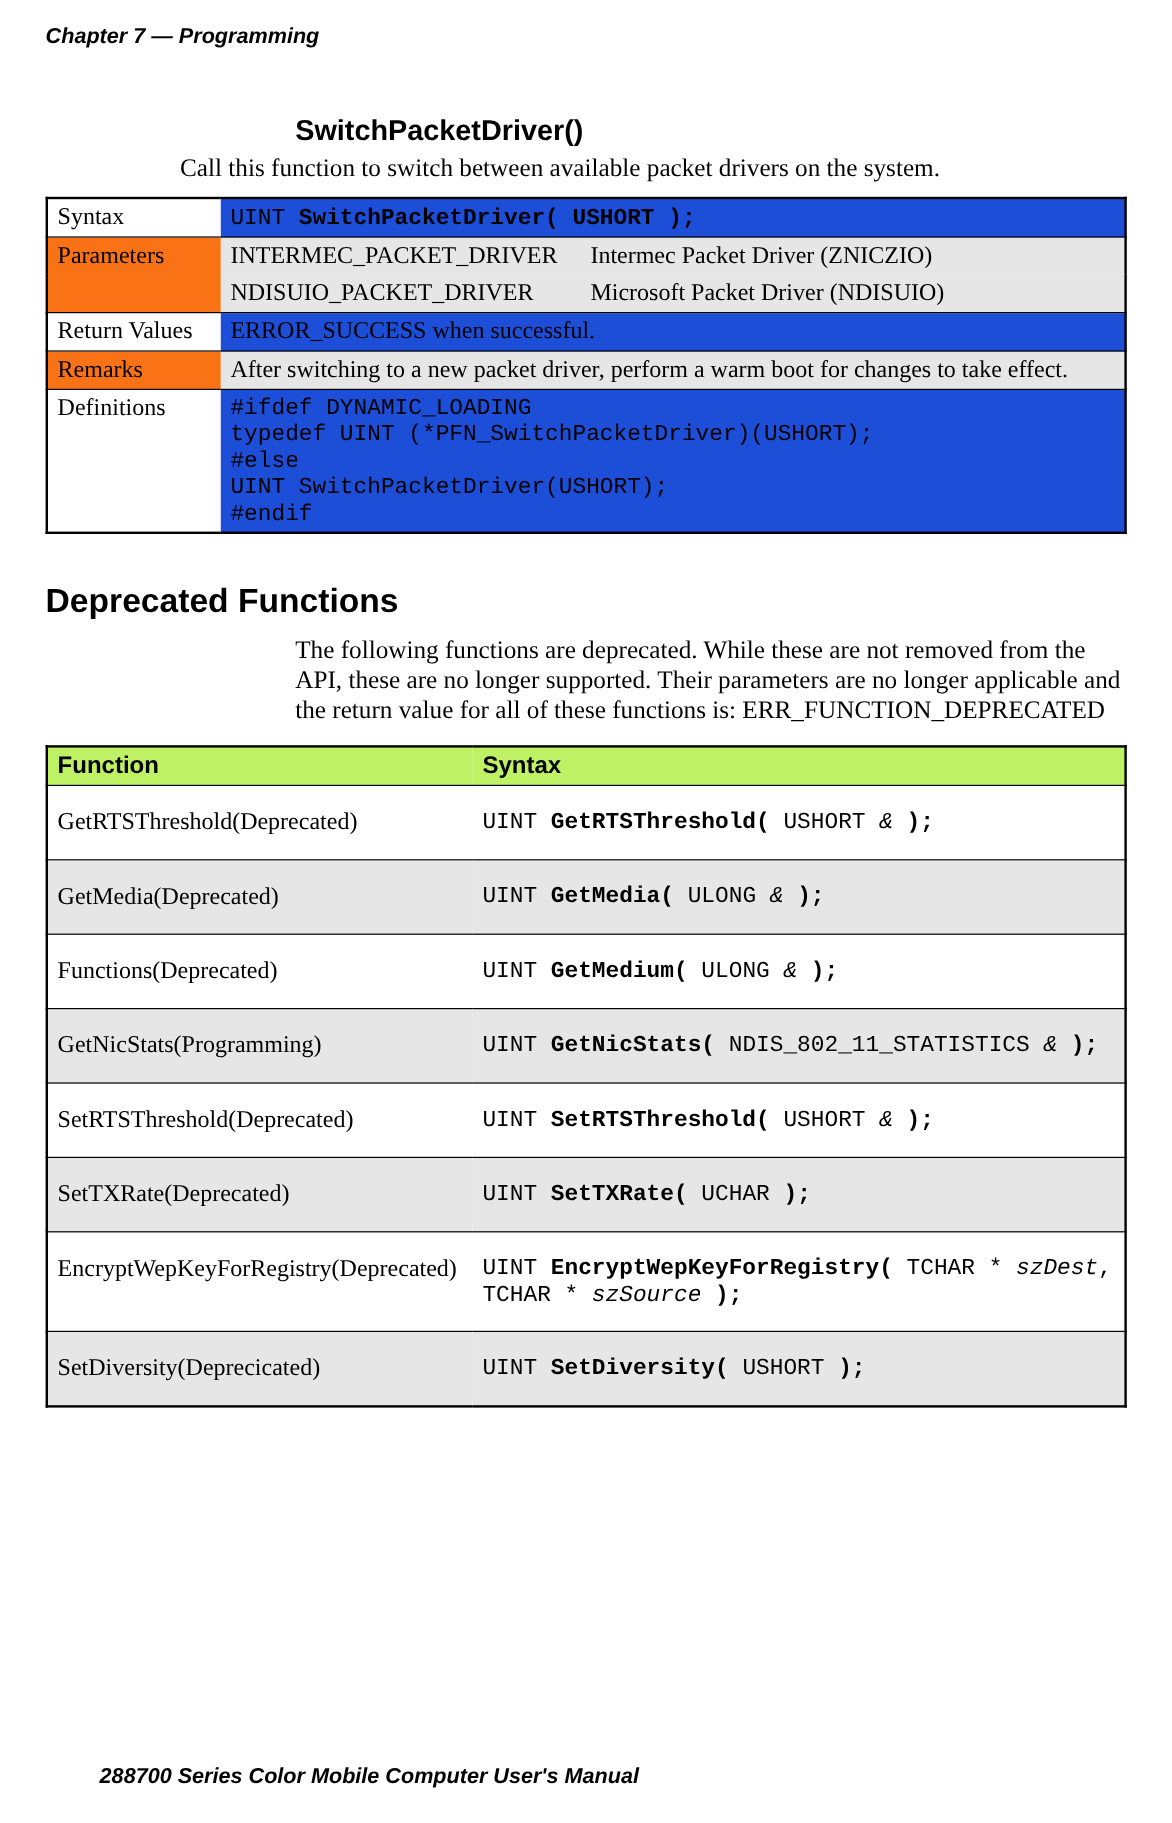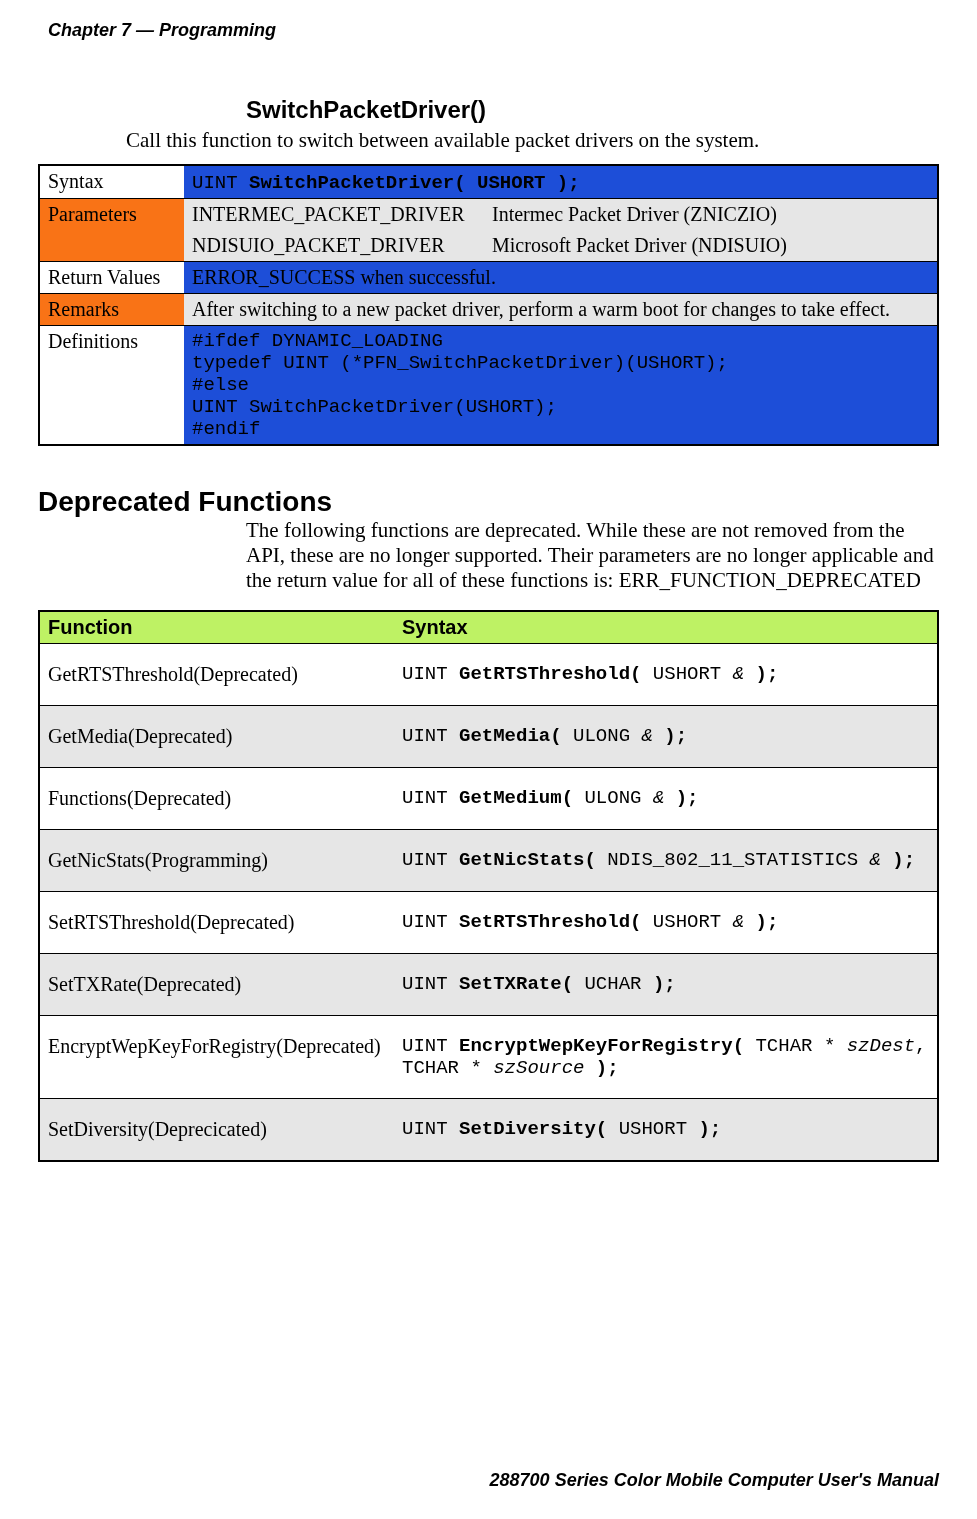--- a/index.html
+++ b/index.html
@@ -16,32 +16,31 @@
     padding: 20px 38px 0 38px;
     box-sizing: border-box;
     position: relative;
   }
   .running-head {
     font-family: Arial, Helvetica, sans-serif;
     font-weight: bold;
     font-style: italic;
     font-size: 18px;
     margin-bottom: 55px;
-    margin-left: 10px;
   }
   .section-title {
     font-family: Arial, Helvetica, sans-serif;
     font-weight: bold;
     font-size: 24px;
     margin-left: 208px;
     margin-bottom: 4px;
   }
   .section-intro {
     font-size: 21px;
-    margin-left: 88px;
+    margin-left: 112px;
     margin-bottom: 12px;
     line-height: 1.15;
   }
   table.api {
     width: 100%;
     border-collapse: collapse;
     border: 2px solid #000;
     font-size: 20px;
     margin-bottom: 40px;
   }
@@ -62,21 +61,21 @@
   .shade-row td { background: #e6e6e6; }
   .shade-row td.label-col { background: #f97316; }
   .white-row td { background: #1d4ed8; }
   .mono { font-family: "Courier New", monospace; font-size: 19px; }
   .mono-bold { font-family: "Courier New", monospace; font-weight: bold; font-size: 19px; }
   .param-key { width: 300px; display: inline-block; }
   h2.deprecated {
     font-family: Arial, Helvetica, sans-serif;
     font-weight: bold;
     font-size: 28px;
-    margin: 0 0 0 0;
+    margin: 0 0 12px 0;
   }
   .deprecated-intro {
     font-size: 21px;
     margin-left: 208px;
     margin-bottom: 18px;
     line-height: 1.18;
   }
   table.dep {
     width: 100%;
     border-collapse: collapse;
@@ -94,24 +93,24 @@
   table.dep td {
     padding: 19px 8px;
     vertical-align: top;
     border-top: 1px solid #000;
   }
   table.dep tr.shade td { background: #e6e6e6; }
   .dep-fn-col { width: 338px; }
   .footer {
     position: absolute;
     bottom: 28px;
-    left: 21px;
+    left: 38px;
     right: 38px;
     display: flex;
-    justify-content: flex-end;
+    justify-content: flex-start;
     font-family: Arial, Helvetica, sans-serif;
     font-weight: bold;
     font-style: italic;
     font-size: 18px;
     margin-left: 45px;
   }
   .ital { font-style: italic; }
 </style>
 </head>
 <body>

